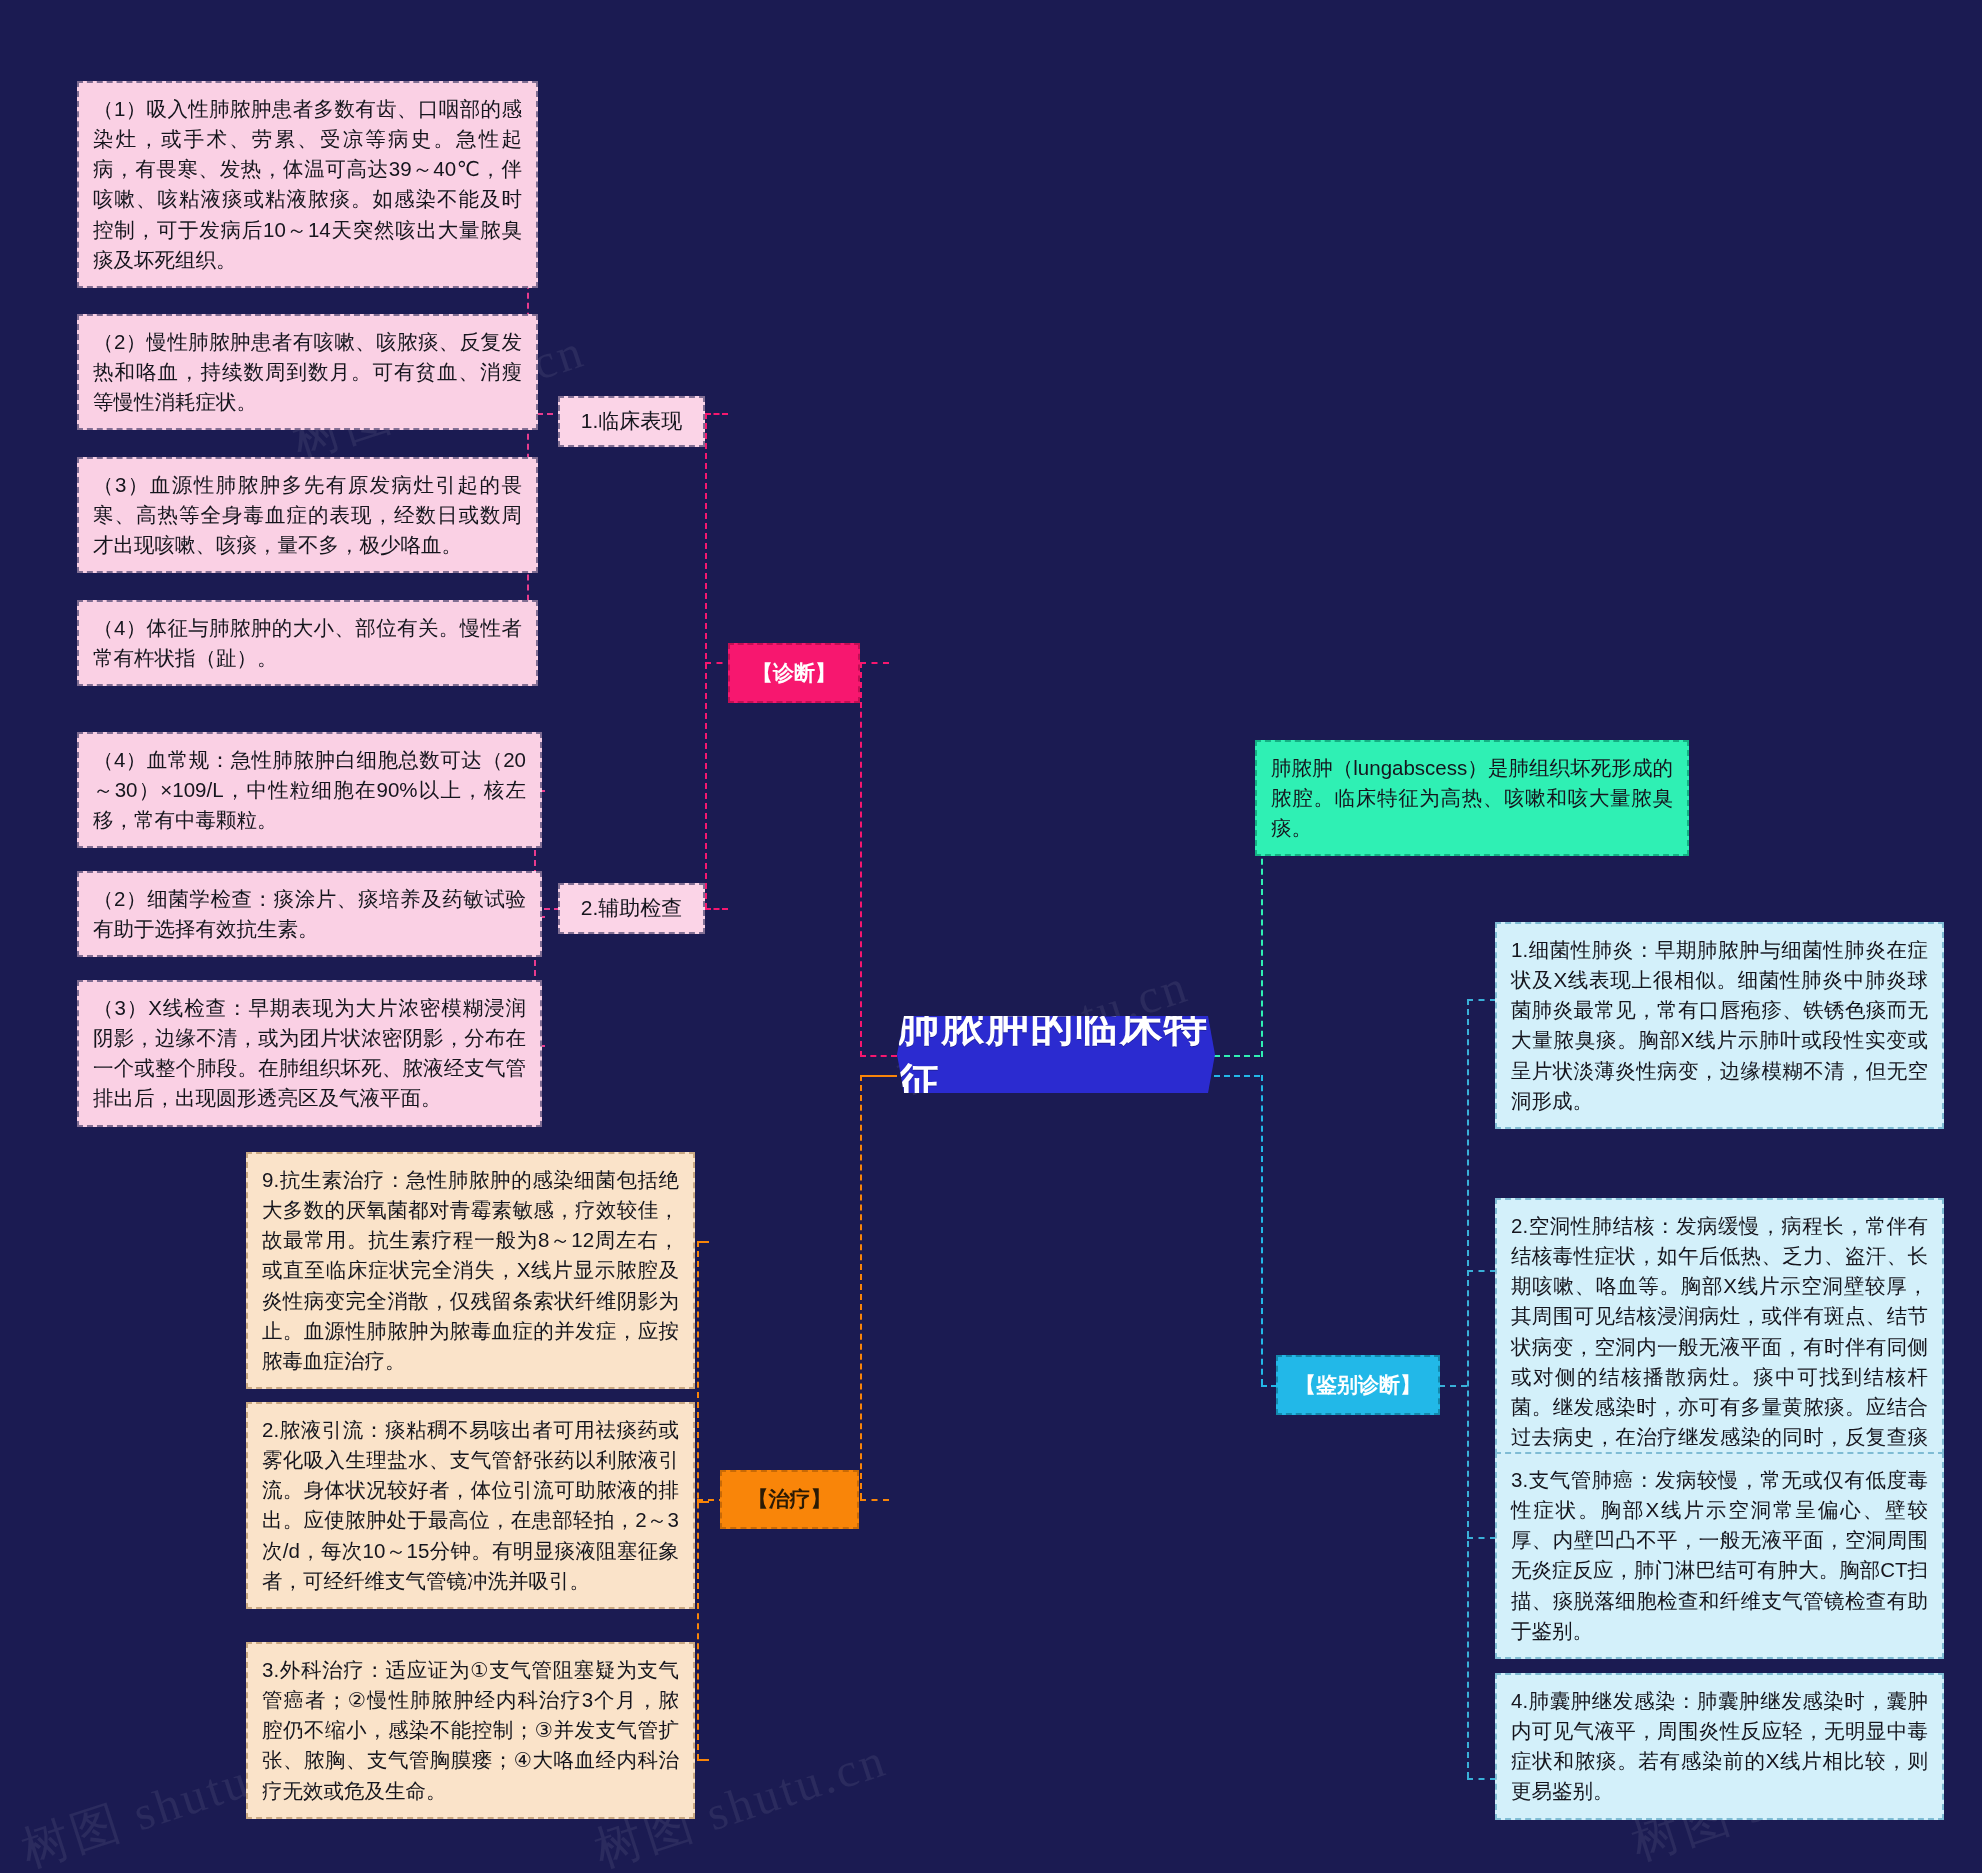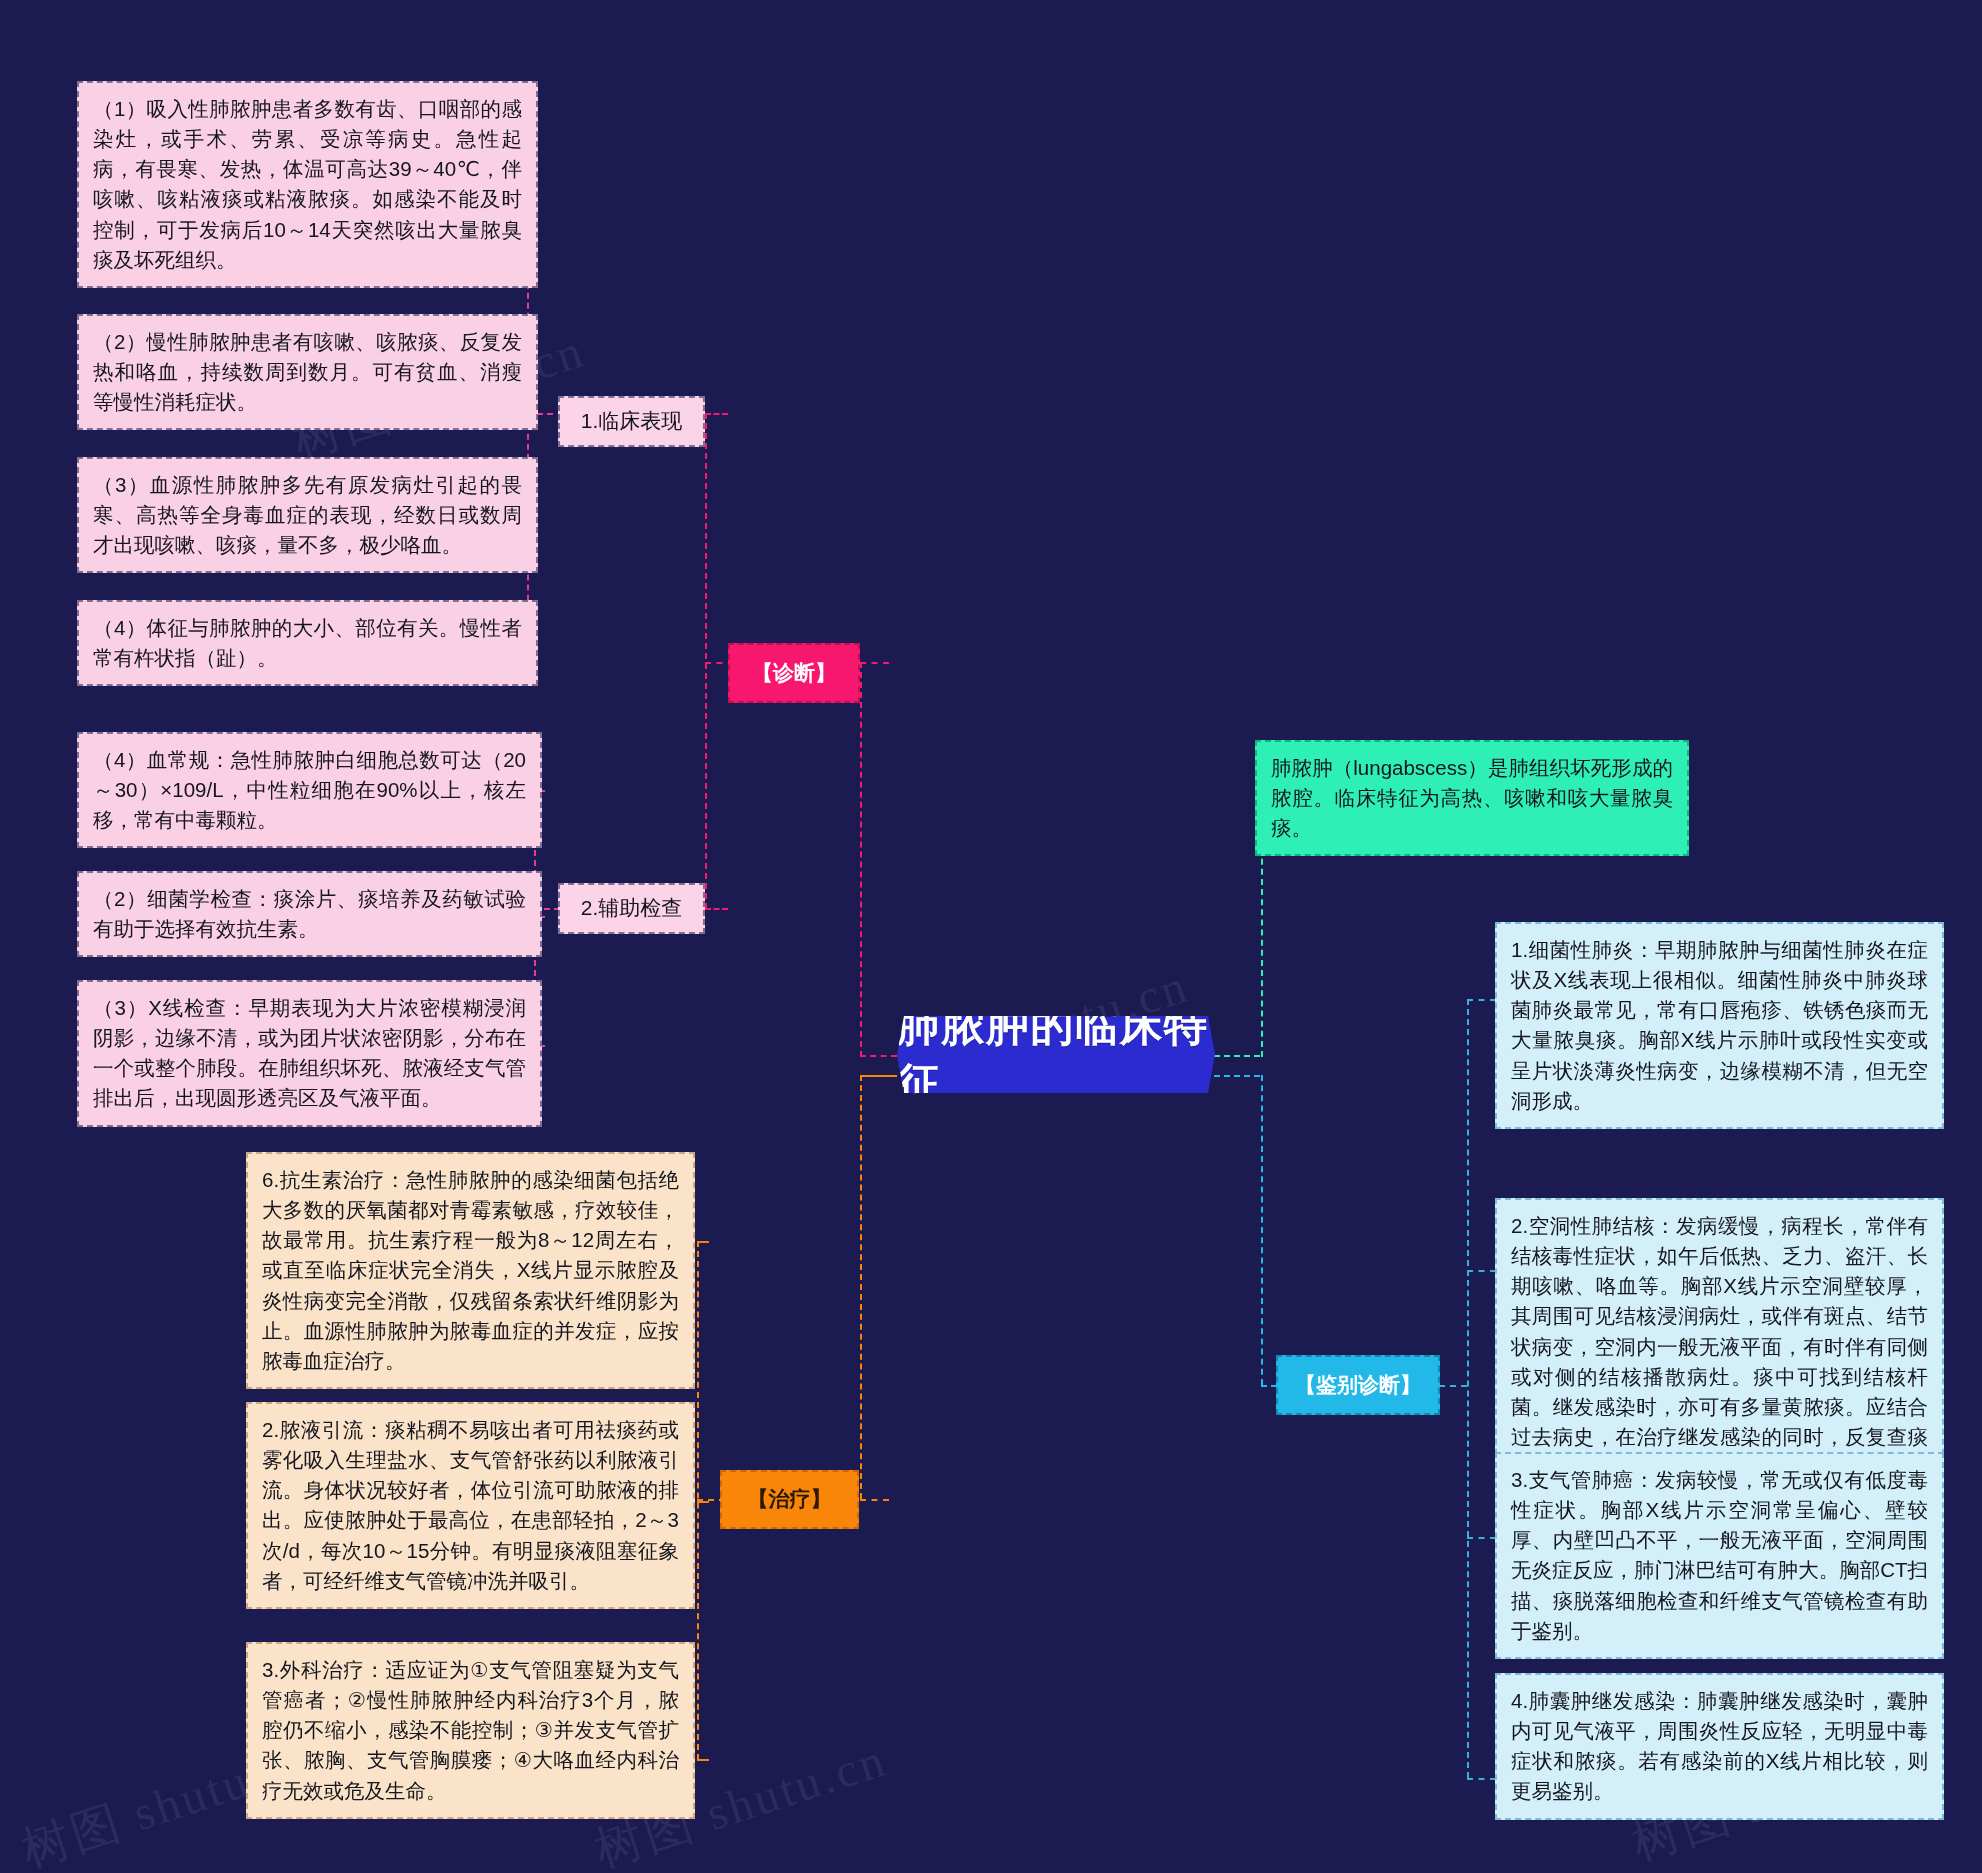--- a/index.html
+++ b/index.html
@@ -143,21 +143,21 @@
   <div class="node pink" style="left:77px;top:314px;width:461px;">（2）慢性肺脓肿患者有咳嗽、咳脓痰、反复发热和咯血，持续数周到数月。可有贫血、消瘦等慢性消耗症状。</div>
   <div class="node pink" style="left:77px;top:457px;width:461px;">（3）血源性肺脓肿多先有原发病灶引起的畏寒、高热等全身毒血症的表现，经数日或数周才出现咳嗽、咳痰，量不多，极少咯血。</div>
   <div class="node pink" style="left:77px;top:600px;width:461px;">（4）体征与肺脓肿的大小、部位有关。慢性者常有杵状指（趾）。</div>
 
   <div class="node pink" style="left:77px;top:732px;width:465px;">（4）血常规：急性肺脓肿白细胞总数可达（20～30）×109/L，中性粒细胞在90%以上，核左移，常有中毒颗粒。</div>
   <div class="node pink" style="left:77px;top:871px;width:465px;">（2）细菌学检查：痰涂片、痰培养及药敏试验有助于选择有效抗生素。</div>
   <div class="node pink" style="left:77px;top:980px;width:465px;">（3）X线检查：早期表现为大片浓密模糊浸润阴影，边缘不清，或为团片状浓密阴影，分布在一个或整个肺段。在肺组织坏死、脓液经支气管排出后，出现圆形透亮区及气液平面。</div>
 
   <div class="node label orange" style="left:720px;top:1470px;width:139px;height:59px;">【治疗】</div>
 
-  <div class="node cream" style="left:246px;top:1152px;width:449px;">6.抗生素治疗：急性肺脓肿的感染细菌包括绝大多数的厌氧菌都对青霉素敏感，疗效较佳，故最常用。抗生素疗程一般为8～12周左右，或直至临床症状完全消失，X线片显示脓腔及炎性病变完全消散，仅残留条索状纤维阴影为止。血源性肺脓肿为脓毒血症的并发症，应按脓毒血症治疗。</div>
+  <div class="node cream" style="left:246px;top:1152px;width:449px;">9.抗生素治疗：急性肺脓肿的感染细菌包括绝大多数的厌氧菌都对青霉素敏感，疗效较佳，故最常用。抗生素疗程一般为8～12周左右，或直至临床症状完全消失，X线片显示脓腔及炎性病变完全消散，仅残留条索状纤维阴影为止。血源性肺脓肿为脓毒血症的并发症，应按脓毒血症治疗。</div>
   <div class="node cream" style="left:246px;top:1402px;width:449px;">2.脓液引流：痰粘稠不易咳出者可用祛痰药或雾化吸入生理盐水、支气管舒张药以利脓液引流。身体状况较好者，体位引流可助脓液的排出。应使脓肿处于最高位，在患部轻拍，2～3次/d，每次10～15分钟。有明显痰液阻塞征象者，可经纤维支气管镜冲洗并吸引。</div>
   <div class="node cream" style="left:246px;top:1642px;width:449px;">3.外科治疗：适应证为①支气管阻塞疑为支气管癌者；②慢性肺脓肿经内科治疗3个月，脓腔仍不缩小，感染不能控制；③并发支气管扩张、脓胸、支气管胸膜瘘；④大咯血经内科治疗无效或危及生命。</div>
 
   <div class="node label cyan" style="left:1276px;top:1355px;width:164px;height:60px;">【鉴别诊断】</div>
 
   <div class="node blue-l" style="left:1495px;top:922px;width:449px;">1.细菌性肺炎：早期肺脓肿与细菌性肺炎在症状及X线表现上很相似。细菌性肺炎中肺炎球菌肺炎最常见，常有口唇疱疹、铁锈色痰而无大量脓臭痰。胸部X线片示肺叶或段性实变或呈片状淡薄炎性病变，边缘模糊不清，但无空洞形成。</div>
   <div class="node blue-l" style="left:1495px;top:1154px;width:449px;margin-top:44px;">2.空洞性肺结核：发病缓慢，病程长，常伴有结核毒性症状，如午后低热、乏力、盗汗、长期咳嗽、咯血等。胸部X线片示空洞壁较厚，其周围可见结核浸润病灶，或伴有斑点、结节状病变，空洞内一般无液平面，有时伴有同侧或对侧的结核播散病灶。痰中可找到结核杆菌。继发感染时，亦可有多量黄脓痰。应结合过去病史，在治疗继发感染的同时，反复查痰可确诊。</div>
   <div class="node blue-l" style="left:1495px;top:1452px;width:449px;">3.支气管肺癌：发病较慢，常无或仅有低度毒性症状。胸部X线片示空洞常呈偏心、壁较厚、内壁凹凸不平，一般无液平面，空洞周围无炎症反应，肺门淋巴结可有肿大。胸部CT扫描、痰脱落细胞检查和纤维支气管镜检查有助于鉴别。</div>
   <div class="node blue-l" style="left:1495px;top:1673px;width:449px;">4.肺囊肿继发感染：肺囊肿继发感染时，囊肿内可见气液平，周围炎性反应轻，无明显中毒症状和脓痰。若有感染前的X线片相比较，则更易鉴别。</div>
 

